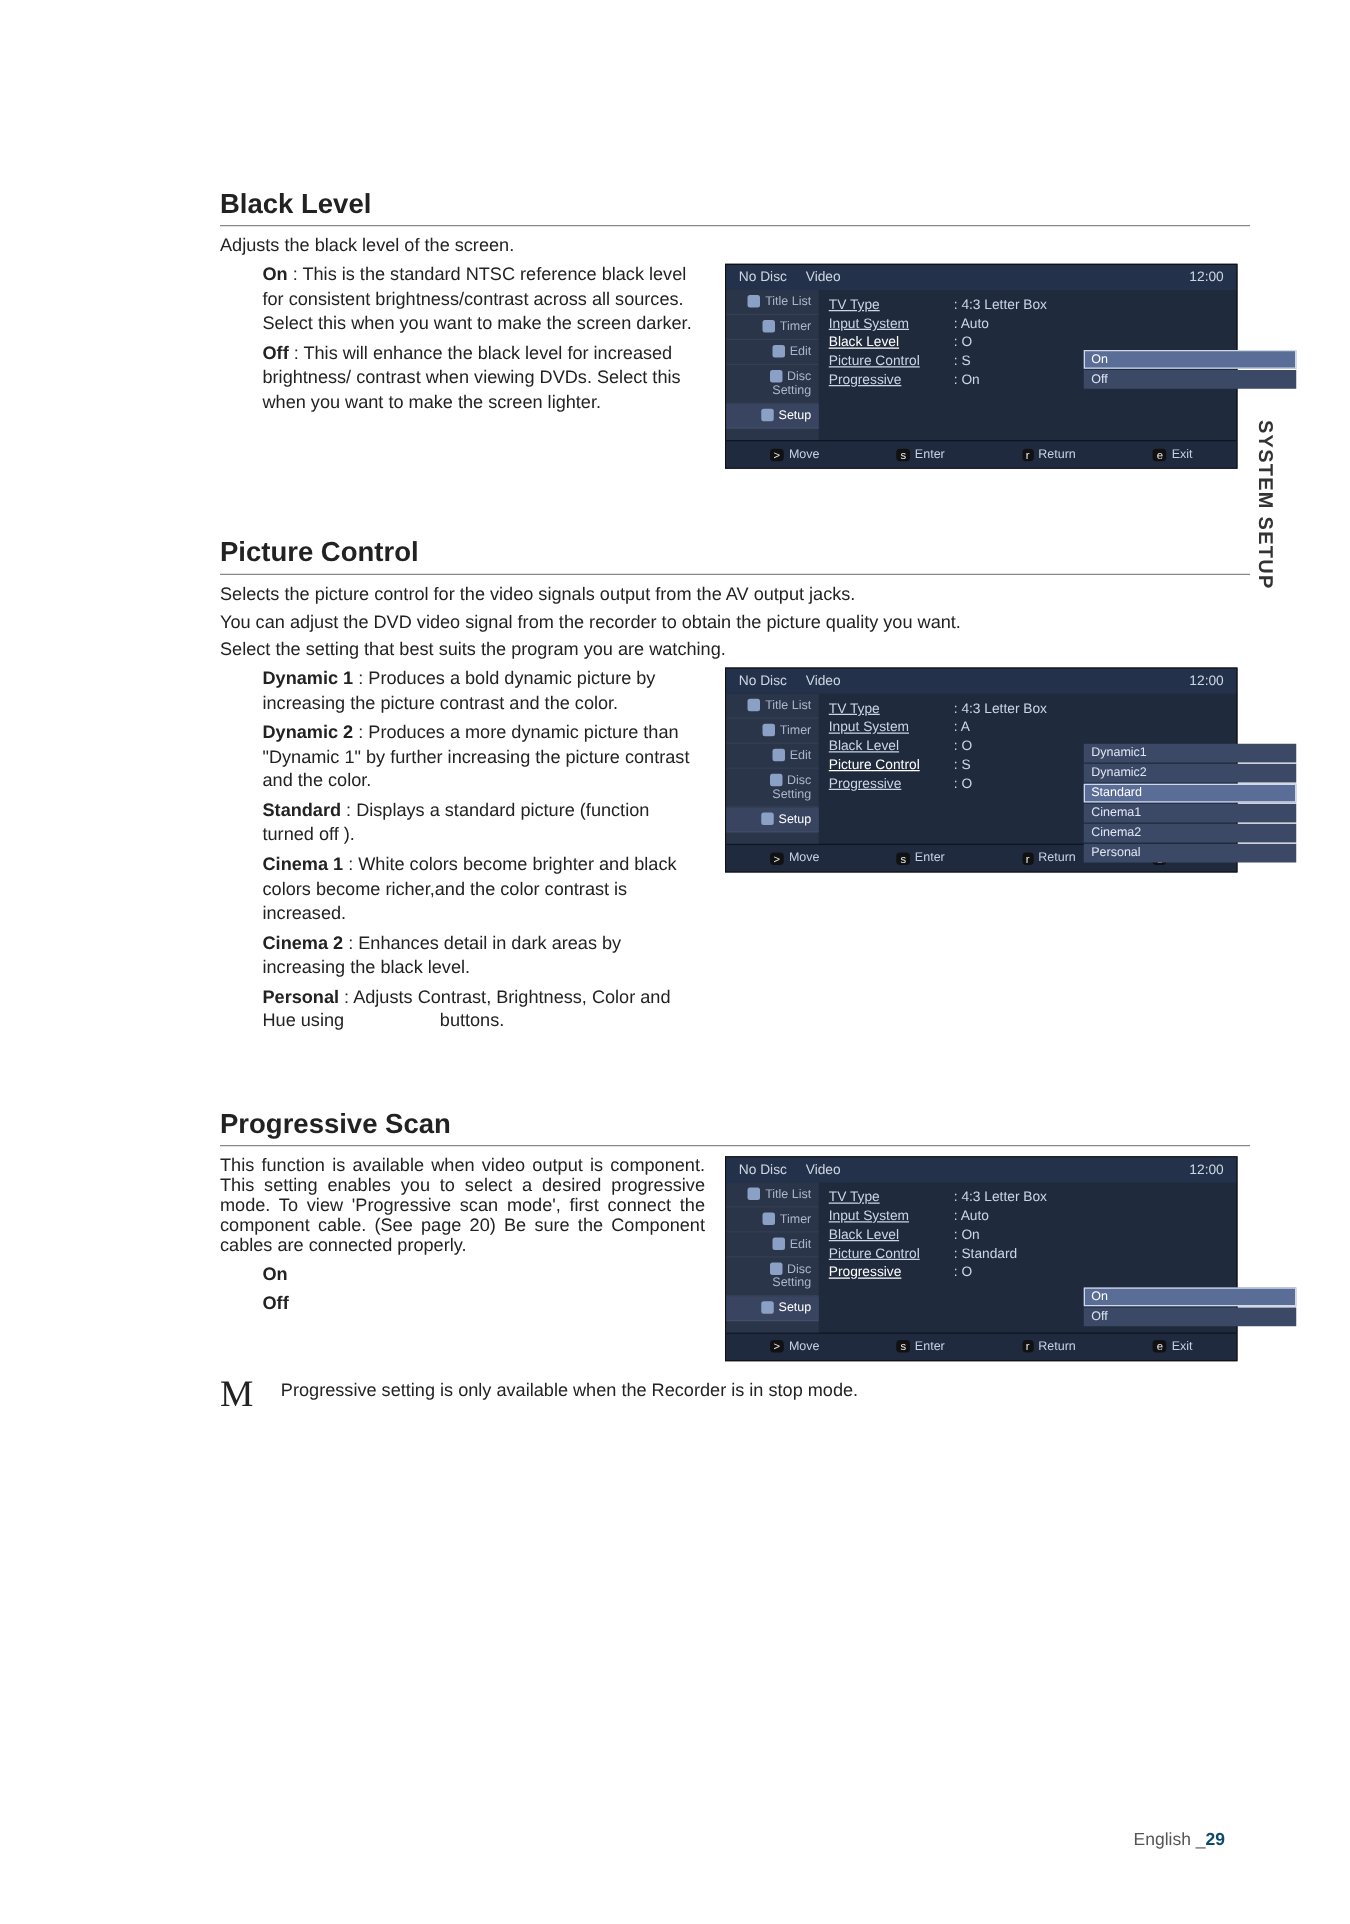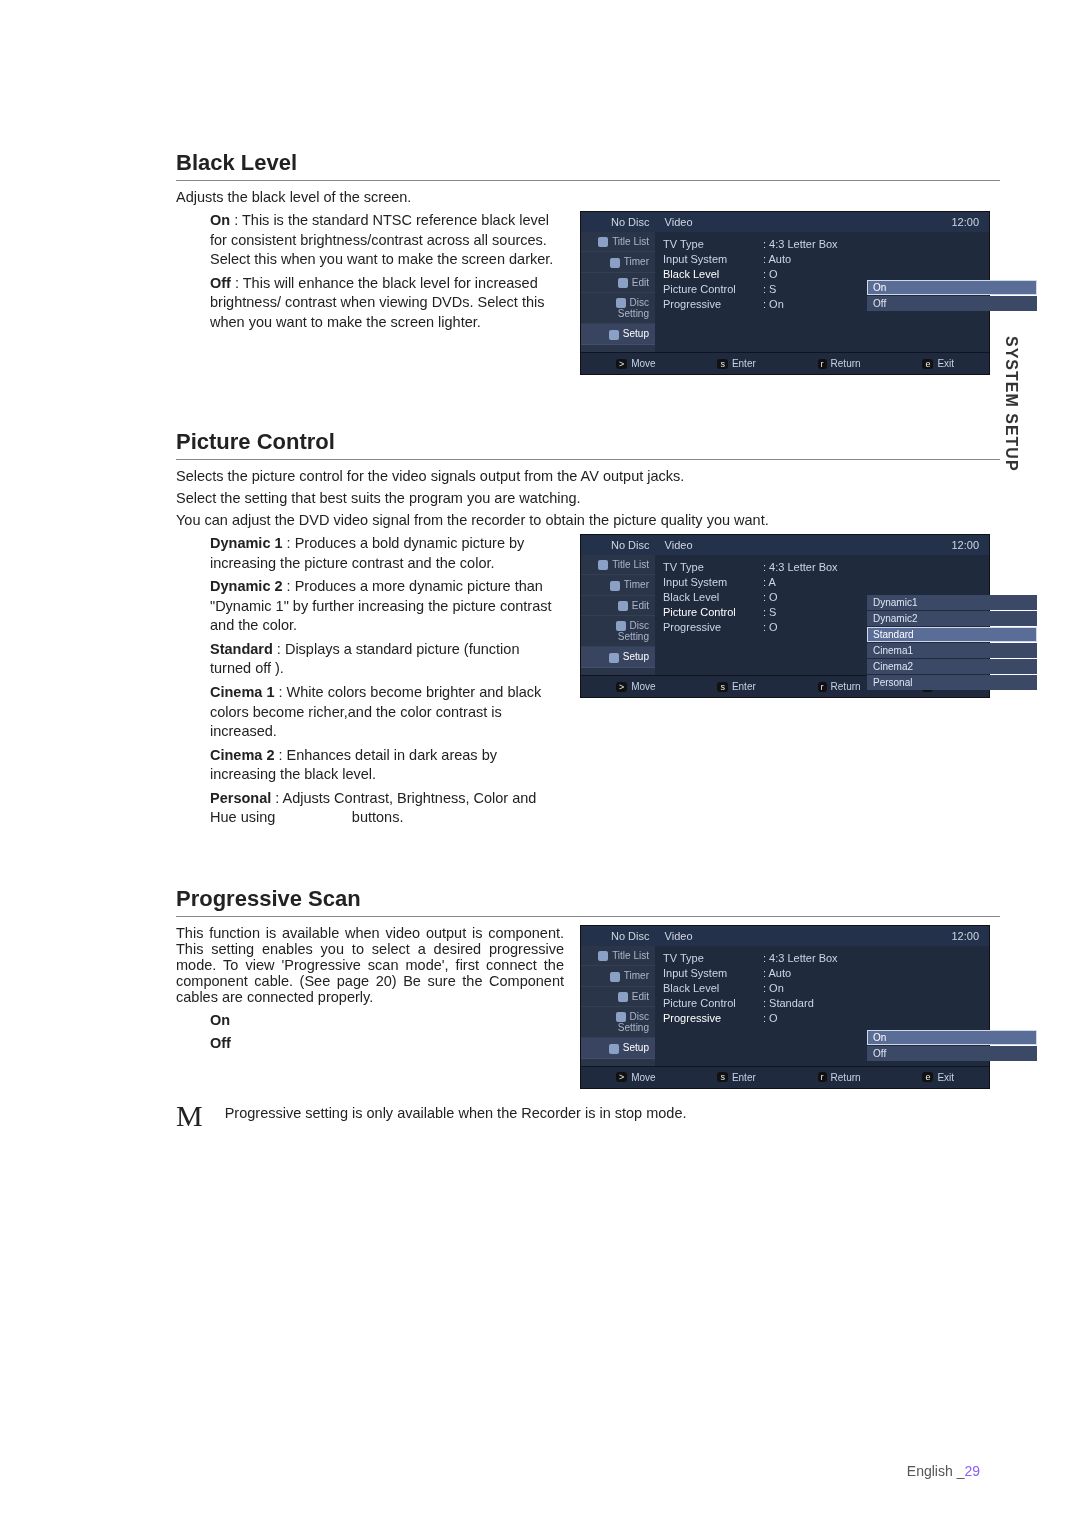--- a/index.html
+++ b/index.html
@@ -11,34 +11,34 @@
   .indent { margin-left: 34px; font-size: 14.5px; line-height: 1.35; }
   .para { margin-bottom: 4px; }
   .row { display: flex; flex-direction: row; align-items: flex-start; }
   .left { flex: 1 1 auto; min-width: 0; padding-right: 16px; }
   .right { flex: 0 0 420px; }
   .section { margin-bottom: 54px; }
   .note-row { display: flex; align-items: flex-start; margin-top: 10px; }
   .note-m { font-size: 30px; font-weight: 400; margin-right: 22px; font-family: "Times New Roman", serif; }
   .note-text { font-size: 14.5px; padding-top: 6px; }
   .footer { position: absolute; right: 100px; bottom: 60px; font-size: 14px; color: #555; }
-  .footer .pg { font-weight: normal; color: #8b5cf6; }
+  .footer .pg { font-weight: bold; color: #0c4a6e; }
 
   
   .osd { width: 410px; background: #1f2a3c; color: #cfd6e2; font-size: 11px; border: 1px solid #111; }
   .osd-top { display: flex; align-items: center; justify-content: space-between; padding: 4px 10px 4px 10px; background: #23324a; }
-  .osd-top .l { display:flex; gap:6px;margin-left:20px;}
+  .osd-top .l { display:flex; gap:6px;}
   .osd-body { display: flex; }
   .osd-side { flex: 0 0 74px; background: #2b3549; }
   .osd-side .sitem { display:block; padding: 4px 6px 4px 8px; text-align: right; font-size: 10px; color: #aab6cc; border-bottom:1px solid rgba(255,255,255,0.05);}
   .osd-side .sitem.icon::before { content:''; display:inline-block; width:10px; height:10px; background:#8aa0c4; margin-right:4px; vertical-align:middle; border-radius:2px;}
   .osd-side .sitem.active { background:#394560; color:#fff; }
   .osd-main { flex: 1 1 auto; padding: 6px 8px; position: relative; min-height: 120px; }
   .osd-row { display: flex; align-items: center; margin-bottom: 3px; }
-  .osd-row .k { flex: 0 0 100px; color:#cbd6ea; }
+  .osd-row .k { flex: 0 0 100px; color:#cbd6ea;text-decoration:underline; }
   .osd-row .v { flex: 1 1 auto; color:#cbd6ea; }
   .osd-row.highlight .k { color:#fff; }
   .drop { position:relative; }
   .drop .opt { padding: 2px 6px; background:#3c4966; color:#dfe6f2; margin-bottom:1px; font-size:10px; }
   .drop .opt.sel { background:#5a6d96; color:#fff; border:1px solid #cfd9ea; padding:1px 5px; }
   .drop-abs { position:absolute; left: 212px; width: 170px; z-index:2; }
   .osd-foot { display:flex; justify-content: space-around; padding: 5px 4px; background:#202a3f; border-top:1px solid #0e1422; font-size:10px; color:#c7d1e3;}
   .osd-foot span { display:inline-flex; gap:4px; align-items:center;}
   .osd-foot .key { background:#111; color:#eee; border-radius:3px; padding:0 3px; font-size:9px;}
   b.inline { font-weight:bold; }
@@ -122,22 +122,22 @@
               </span>
           </div>
         </div>
       </div>
     </div>
   </div>
 
   <div class="section">
     <div class="section-title">Picture Control</div>
     <div class="intro">Selects the picture control for the video signals output from the AV output jacks.</div>
+    <div class="intro">You can adjust the DVD video signal from the recorder to obtain the picture quality you want.</div>
     <div class="intro">Select the setting that best suits the program you are watching.</div>
-    <div class="intro">You can adjust the DVD video signal from the recorder to obtain the picture quality you want.</div>
     <div class="row">
       <div class="left">
         <div class="indent para"><b class="inline">Dynamic 1</b><span> : Produces a bold dynamic picture by increasing the picture contrast and the color.</span></div>
         <div class="indent para"><b class="inline">Dynamic 2</b><span> : Produces a more dynamic picture than "Dynamic 1" by further increasing the picture contrast and the color.</span></div>
         <div class="indent para"><b class="inline">Standard</b><span> : Displays a standard picture (function turned off ).</span></div>
         <div class="indent para"><b class="inline">Cinema 1</b><span> : White colors become brighter and black colors become richer,and the color contrast is increased.</span></div>
         <div class="indent para"><b class="inline">Cinema 2</b><span> : Enhances detail in dark areas by increasing the black level.</span></div>
         <div class="indent para"><b class="inline">Personal</b><span> : Adjusts Contrast, Brightness, Color and Hue using </span>&nbsp;&nbsp;&nbsp;&nbsp;&nbsp;&nbsp;&nbsp;&nbsp;&nbsp;&nbsp;&nbsp;&nbsp;&nbsp;&nbsp;&nbsp;&nbsp;&nbsp;&nbsp;<span>buttons.</span></div>
       </div>
       <div class="right">

